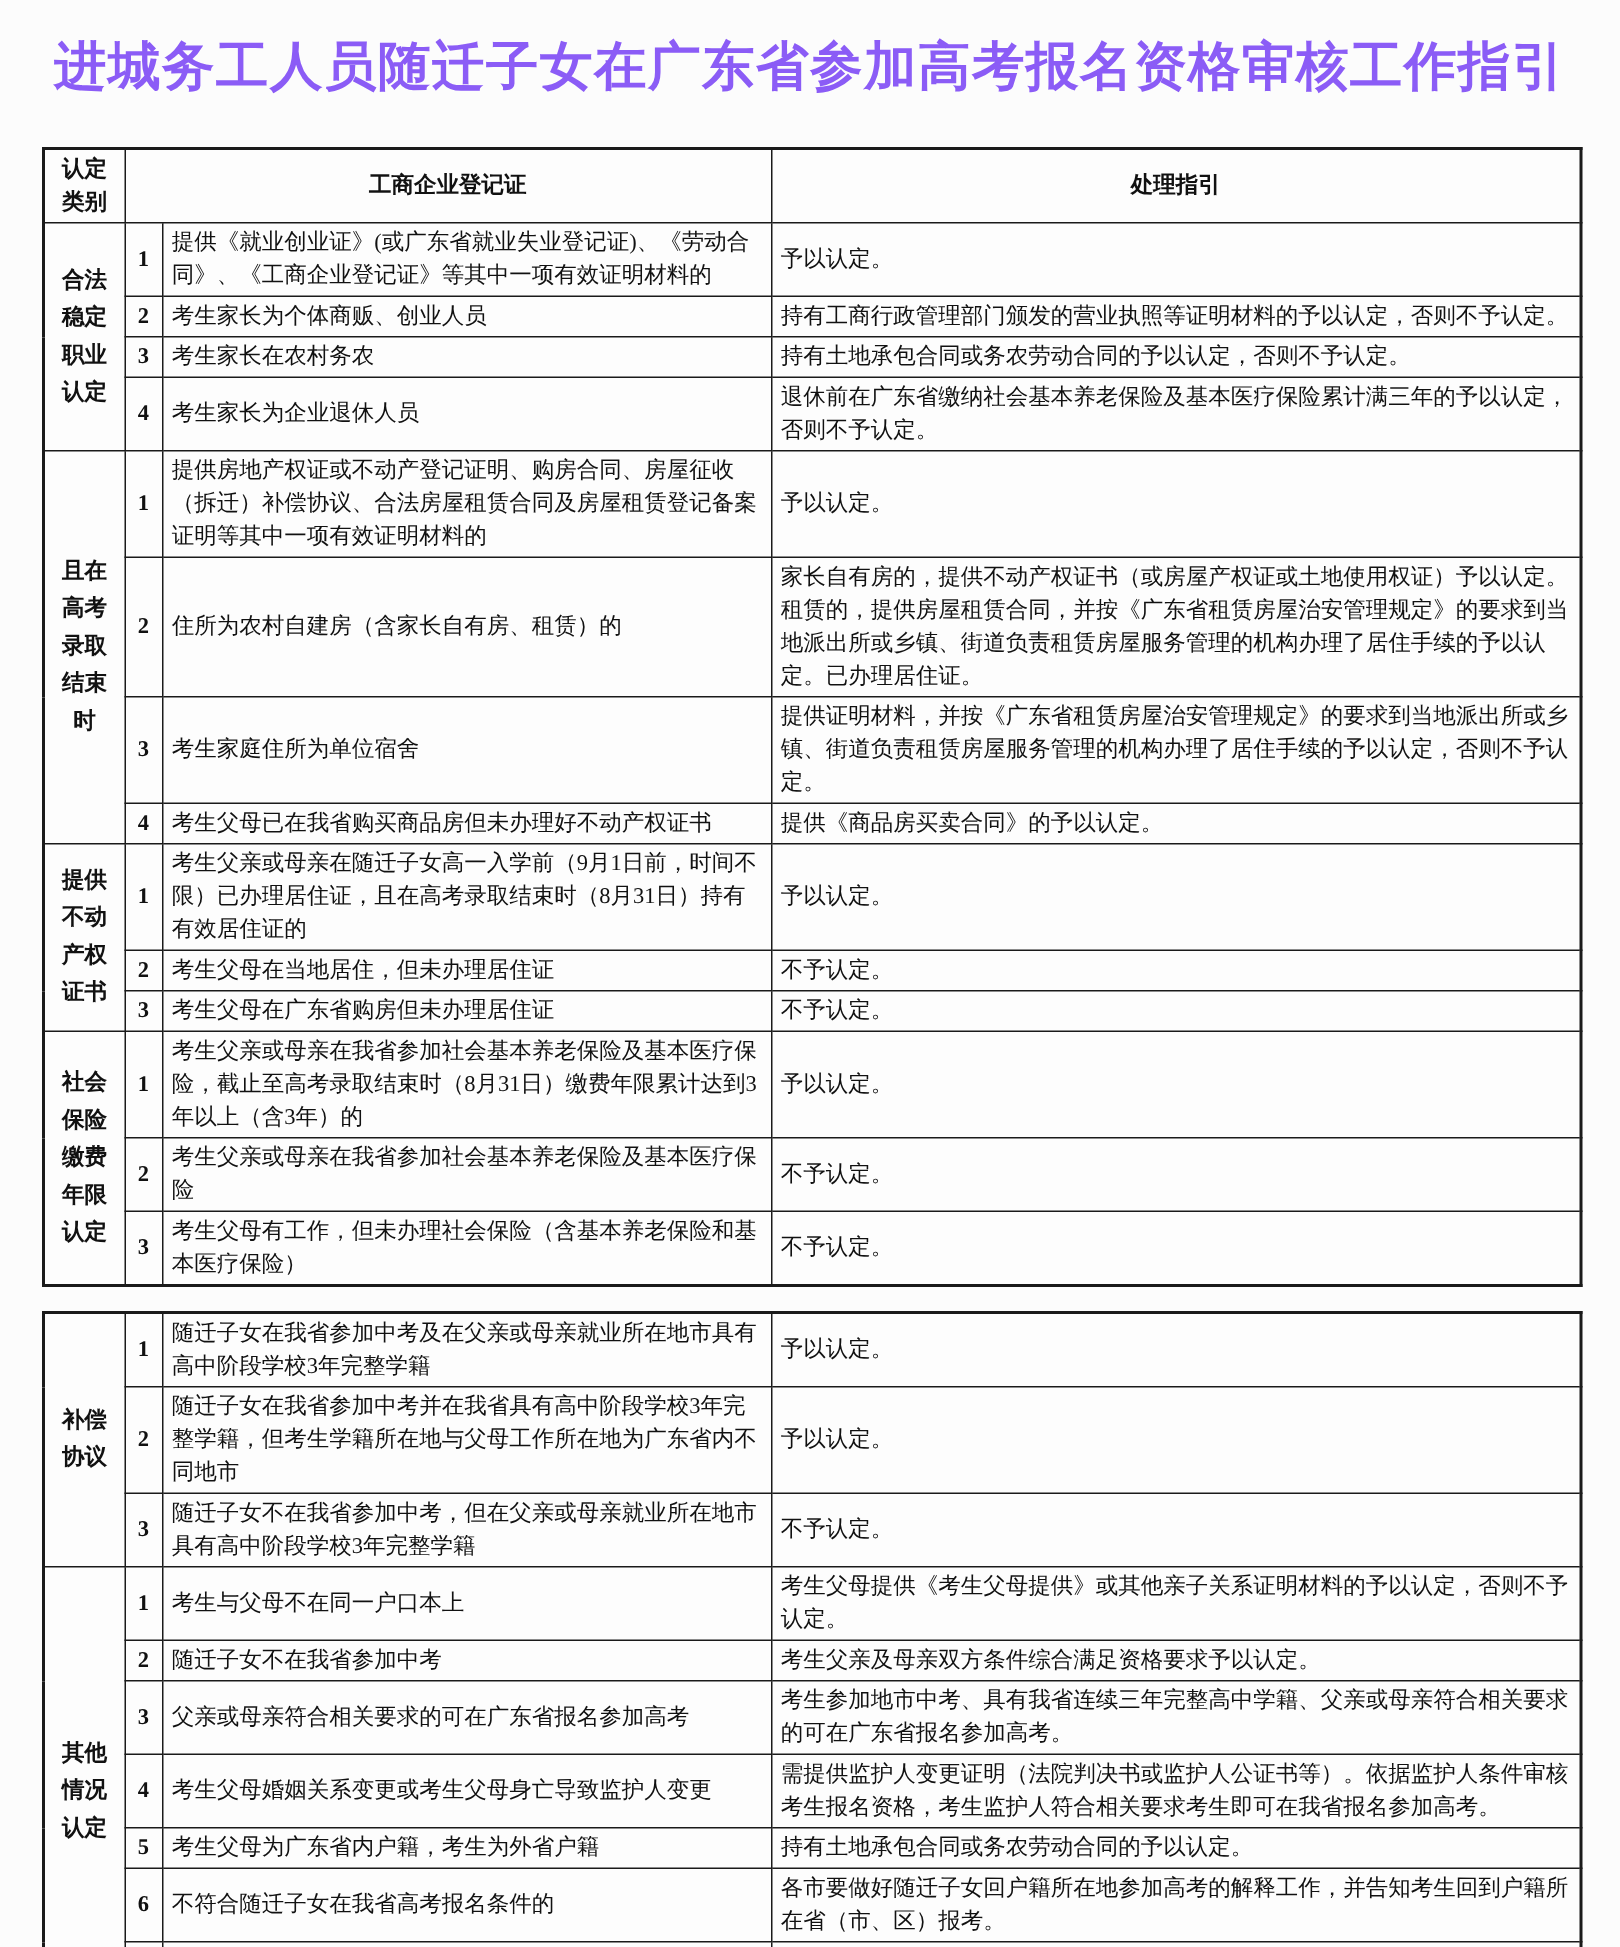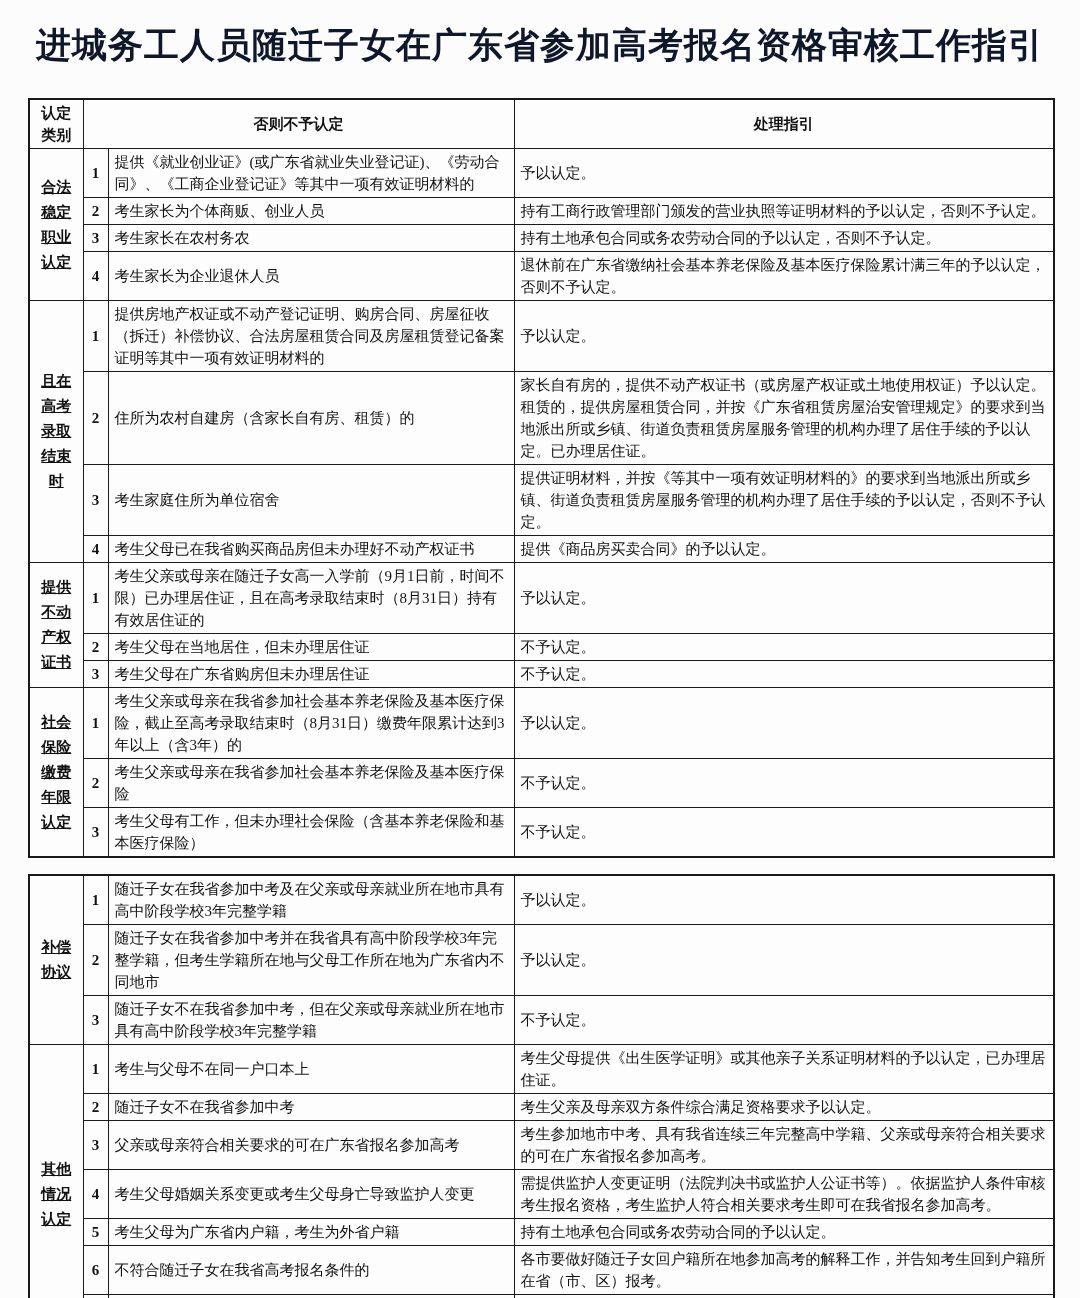--- a/index.html
+++ b/index.html
@@ -15,21 +15,21 @@
     color: #111111;
   }
   .doc-title {
     margin: 24px 0 32px 0;
     text-align: center;
     font-family: "Liberation Sans", "DejaVu Sans", sans-serif;
     font-weight: bold;
     font-size: 35px;
     line-height: 42px;
     letter-spacing: 1px;
-    color: #0f172a;
+    color: #8b5cf6;
   }
   #tables-host { padding-bottom: 36px; }
   table.review-table {
     border-collapse: collapse;
     table-layout: fixed;
     width: 1025px;
     margin-left: 28px;
     border: 2px solid #1a1a1a;
     background: #fdfdfd;
   }
@@ -58,21 +58,20 @@
     width: 38px;
     margin: 0 auto;
     display: block;
     word-break: break-all;
   }
   .category-cell {
     font-weight: bold;
     text-align: center;
     padding: 2px 0;
     font-size: 16px;
-    text-decoration: underline;
   }
   .category-inner {
     width: 36px;
     margin: 0 auto;
     display: block;
     word-break: break-all;
     line-height: 25px;
   }
   .num-cell {
     text-align: center;
@@ -93,21 +92,21 @@
         <col class="col-category">
         <col class="col-num">
         <col class="col-situation">
         <col class="col-guideline">
       </colgroup>
       <tbody>
         <tr>
           <td class="header-cell">
             <span class="header-narrow-inner">认定类别</span>
           </td>
-          <td class="header-cell" colspan="2">否则不予认定</td>
+          <td class="header-cell" colspan="2">工商企业登记证</td>
           <td class="header-cell">处理指引</td>
         </tr>
         <tr>
           <td class="category-cell" rowspan="4">
             <span class="category-inner">合法稳定职业认定</span>
           </td>
           <td class="num-cell">1</td>
           <td class="situation-cell">提供《就业创业证》(或广东省就业失业登记证)、《劳动合同》、《工商企业登记证》等其中一项有效证明材料的</td>
           <td class="guideline-cell">予以认定。</td>
         </tr>
@@ -135,21 +134,21 @@
           <td class="guideline-cell">予以认定。</td>
         </tr>
         <tr>
           <td class="num-cell">2</td>
           <td class="situation-cell">住所为农村自建房（含家长自有房、租赁）的</td>
           <td class="guideline-cell">家长自有房的，提供不动产权证书（或房屋产权证或土地使用权证）予以认定。租赁的，提供房屋租赁合同，并按《广东省租赁房屋治安管理规定》的要求到当地派出所或乡镇、街道负责租赁房屋服务管理的机构办理了居住手续的予以认定。已办理居住证。</td>
         </tr>
         <tr>
           <td class="num-cell">3</td>
           <td class="situation-cell">考生家庭住所为单位宿舍</td>
-          <td class="guideline-cell">提供证明材料，并按《等其中一项有效证明材料的》的要求到当地派出所或乡镇、街道负责租赁房屋服务管理的机构办理了居住手续的予以认定，否则不予认定。</td>
+          <td class="guideline-cell">提供证明材料，并按《广东省租赁房屋治安管理规定》的要求到当地派出所或乡镇、街道负责租赁房屋服务管理的机构办理了居住手续的予以认定，否则不予认定。</td>
         </tr>
         <tr>
           <td class="num-cell">4</td>
           <td class="situation-cell">考生父母已在我省购买商品房但未办理好不动产权证书</td>
           <td class="guideline-cell">提供《商品房买卖合同》的予以认定。</td>
         </tr>
         <tr>
           <td class="category-cell" rowspan="3">
             <span class="category-inner">提供不动产权证书</span>
           </td>
@@ -212,21 +211,21 @@
           <td class="num-cell">3</td>
           <td class="situation-cell">随迁子女不在我省参加中考，但在父亲或母亲就业所在地市具有高中阶段学校3年完整学籍</td>
           <td class="guideline-cell">不予认定。</td>
         </tr>
         <tr>
           <td class="category-cell" rowspan="7">
             <span class="category-inner">其他情况认定</span>
           </td>
           <td class="num-cell">1</td>
           <td class="situation-cell">考生与父母不在同一户口本上</td>
-          <td class="guideline-cell">考生父母提供《出生医学证明》或其他亲子关系证明材料的予以认定，已办理居住证。</td>
+          <td class="guideline-cell">考生父母提供《考生父母提供》或其他亲子关系证明材料的予以认定，否则不予认定。</td>
         </tr>
         <tr>
           <td class="num-cell">2</td>
           <td class="situation-cell">随迁子女不在我省参加中考</td>
           <td class="guideline-cell">考生父亲及母亲双方条件综合满足资格要求予以认定。</td>
         </tr>
         <tr>
           <td class="num-cell">3</td>
           <td class="situation-cell">父亲或母亲符合相关要求的可在广东省报名参加高考</td>
           <td class="guideline-cell">考生参加地市中考、具有我省连续三年完整高中学籍、父亲或母亲符合相关要求的可在广东省报名参加高考。</td>

